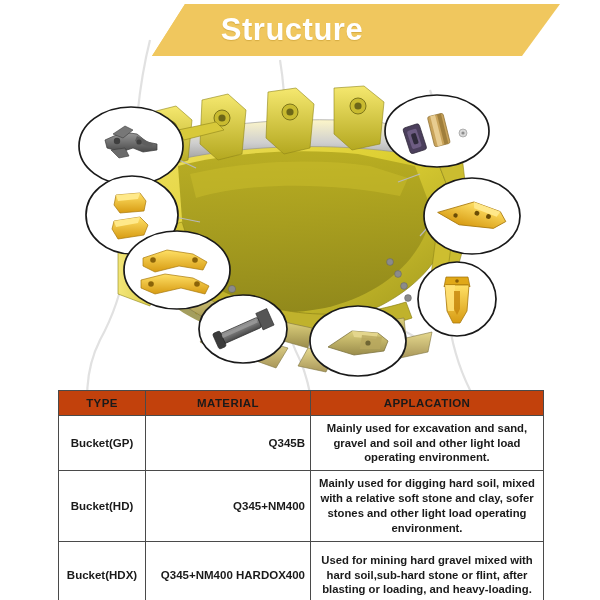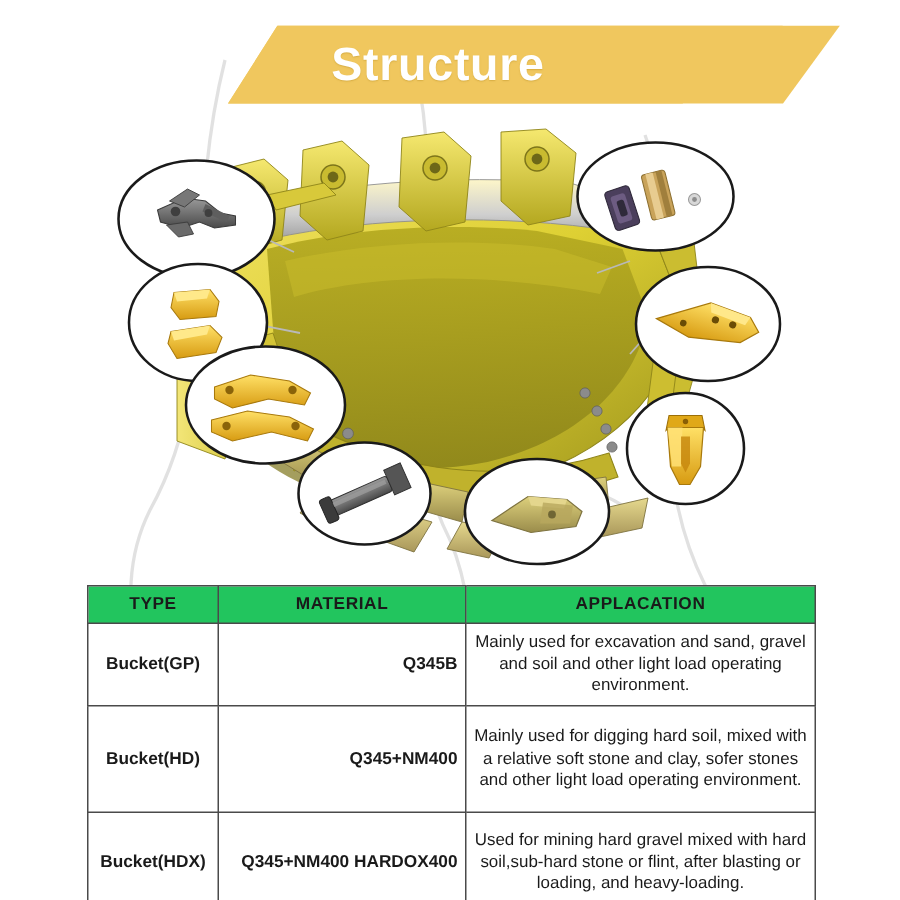--- a/index.html
+++ b/index.html
@@ -10,21 +10,21 @@
     overflow:hidden;
     position:relative;
   }
   #stage{position:relative;width:600px;height:600px;overflow:hidden;background:#fff;}
 
   
   .watermark{position:absolute;inset:0;pointer-events:none;z-index:0;}
 
   
   .banner{
-    position:absolute;left:0;top:17px;width:493px;height:56px;z-index:5;
+    position:absolute;left:0;top:4px;width:493px;height:56px;z-index:5;
   }
   .banner svg{display:block;}
   .banner-text{
     position:absolute;left:0;top:0;width:600px;height:52px;
     display:flex;align-items:center;justify-content:center;
     color:#ffffff;font-size:31px;font-weight:bold;
     letter-spacing:0.5px;
     text-shadow:0 1px 1px rgba(170,125,20,.35);
     padding-right:16px;box-sizing:border-box;
   }
@@ -40,39 +40,39 @@
     table-layout:fixed;
     background:#fff;
   }
   .spec-table td,.spec-table th{
     border:1px solid #4a4a4a;
     padding:4px 5px;
     vertical-align:middle;
     color:#1a1a1a;
   }
   .spec-table thead th{
-    background:#22c55e;
+    background:#c2410c;
     font-size:11.5px;
     font-weight:bold;
     text-align:center;
     letter-spacing:.4px;
     height:20px;
     padding:2px 4px;
   }
   .col-type{width:87px;}
   .col-mat{width:165px;}
   .col-app{width:auto;}
   .cell-type{
     text-align:center;font-size:11.5px;font-weight:bold;margin-top:31px;
   }
   .cell-mat{
     text-align:right;font-size:11.5px;font-weight:bold;
   }
   .cell-app{
-    text-align:center;font-size:11.3px;font-weight:normal;line-height:1.32;
+    text-align:center;font-size:11.3px;font-weight:bold;line-height:1.32;
     padding:5px 6px;
   }
   .row-gp td{height:46px;}
   .row-hd td{height:62px;}
   .row-hdx td{height:58px;}
 </style>
 </head>
 <body>
 
 <div id="stage">

